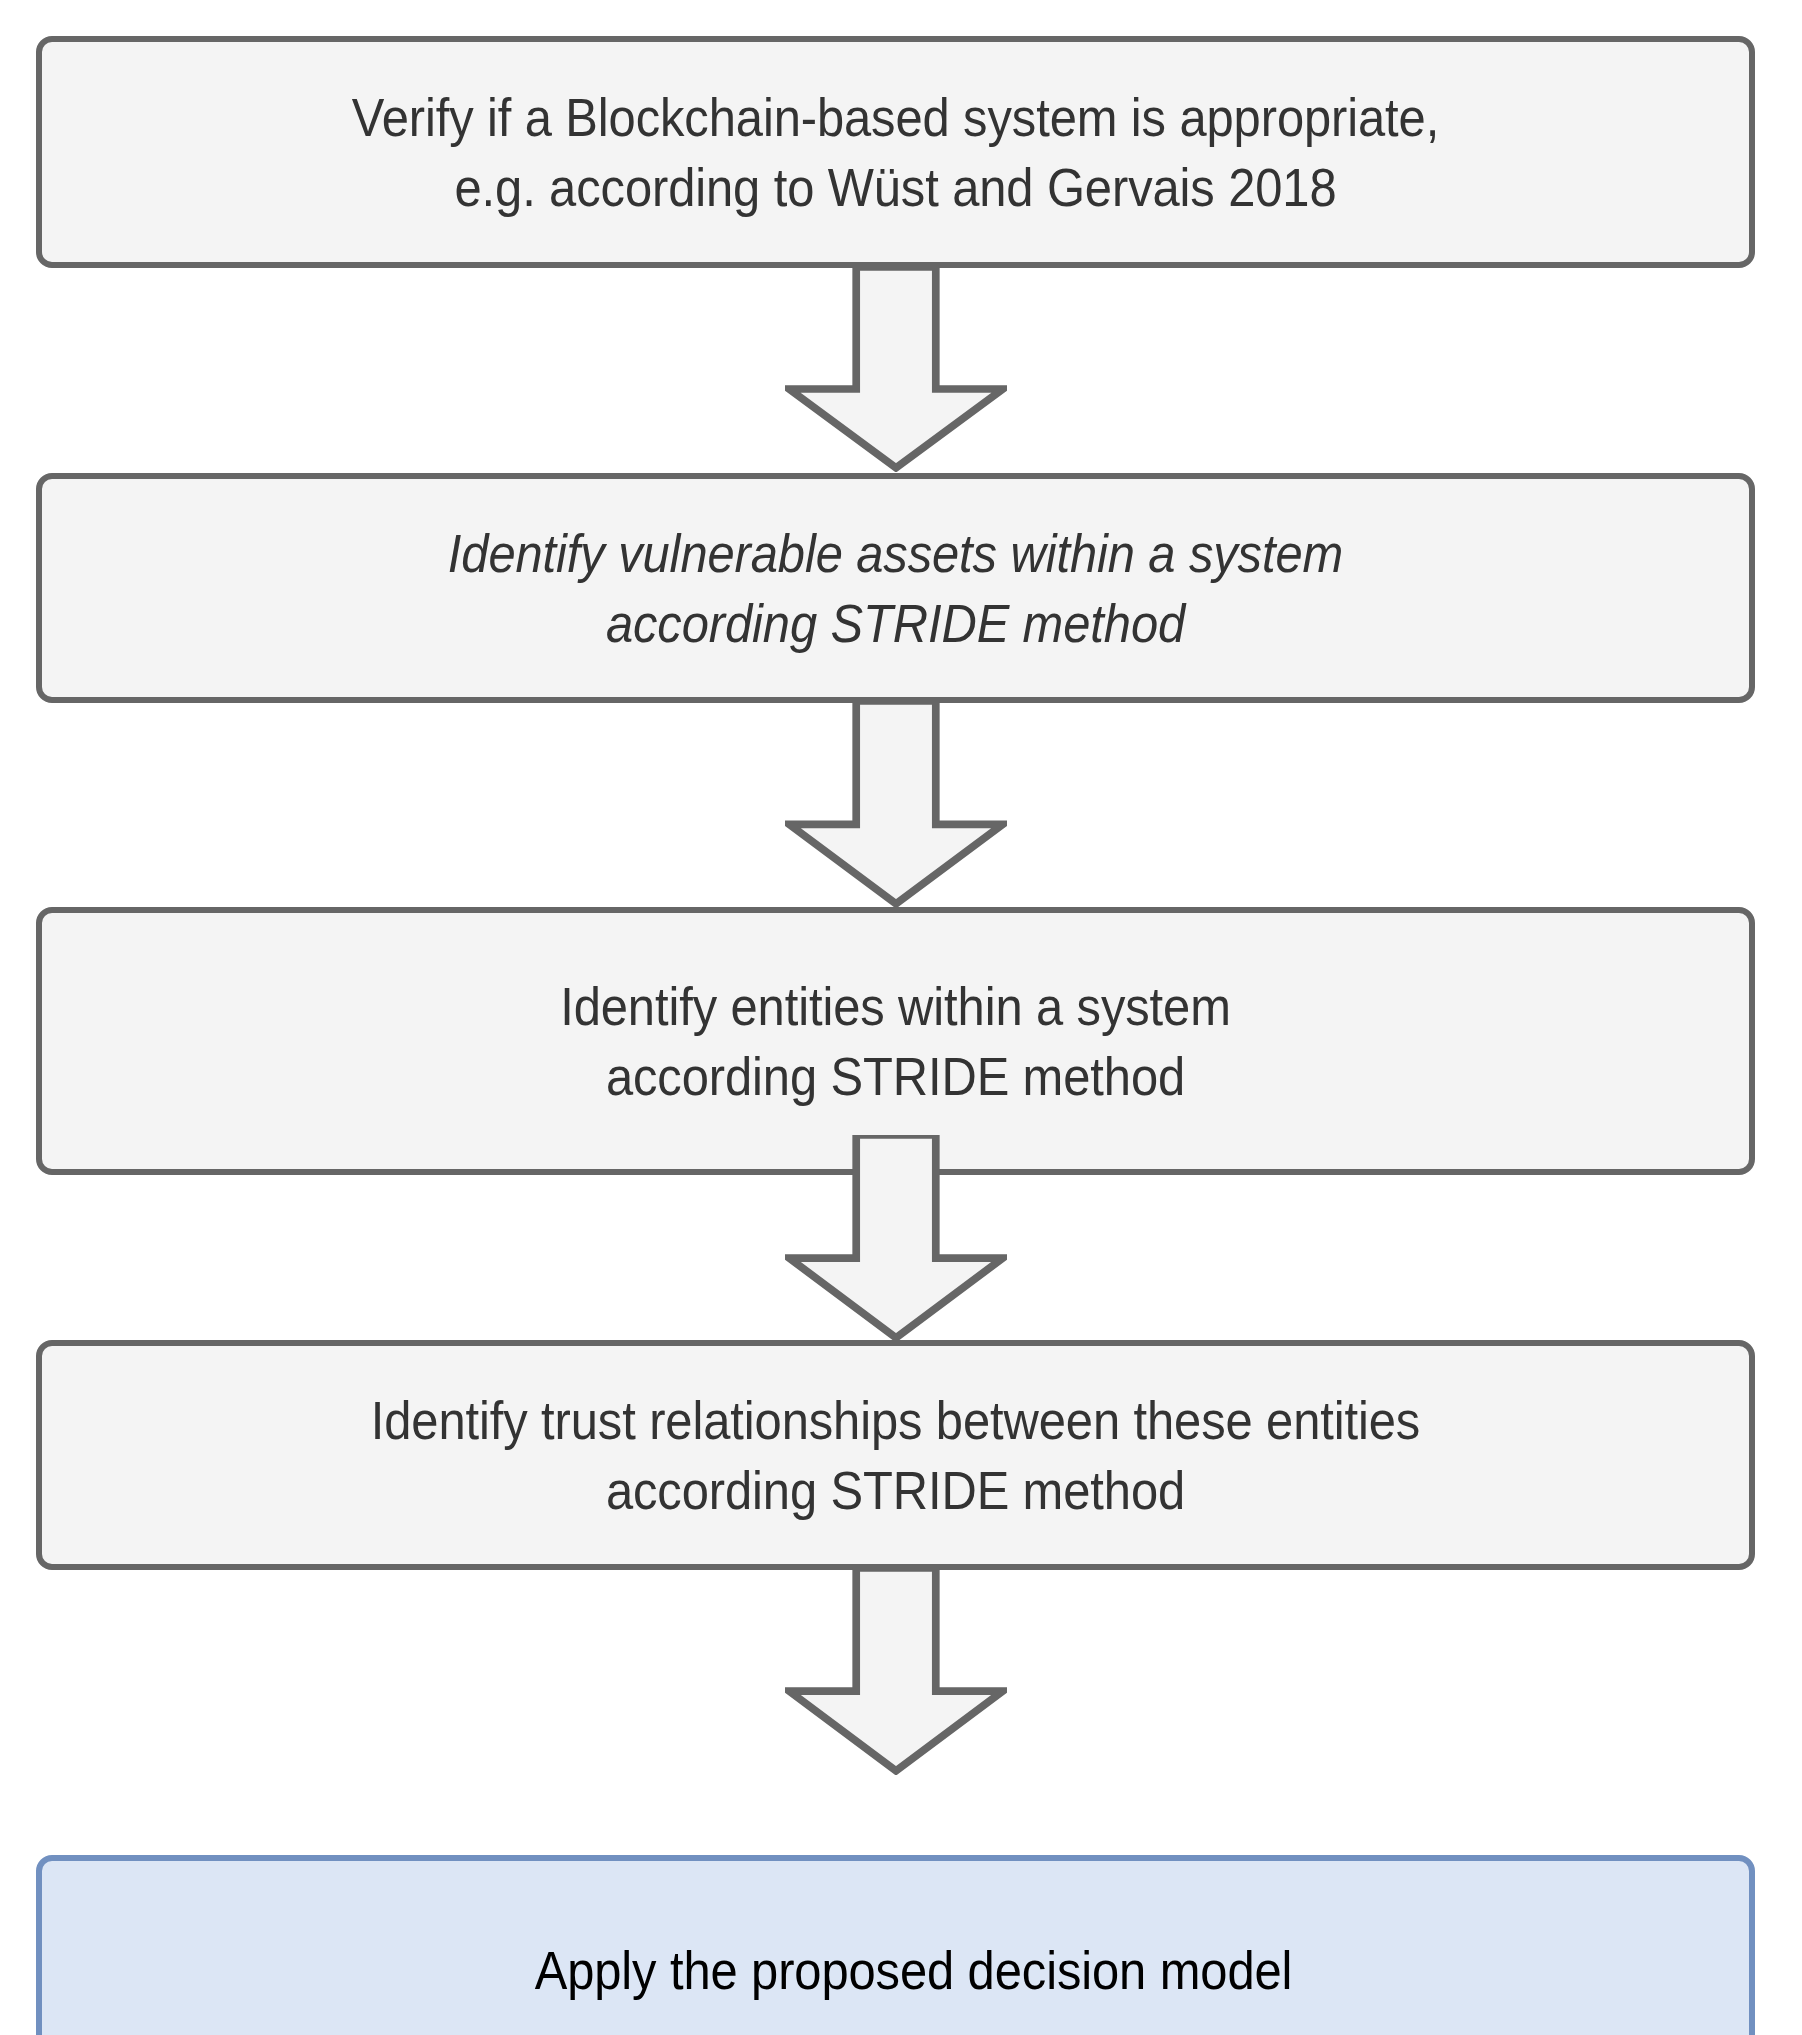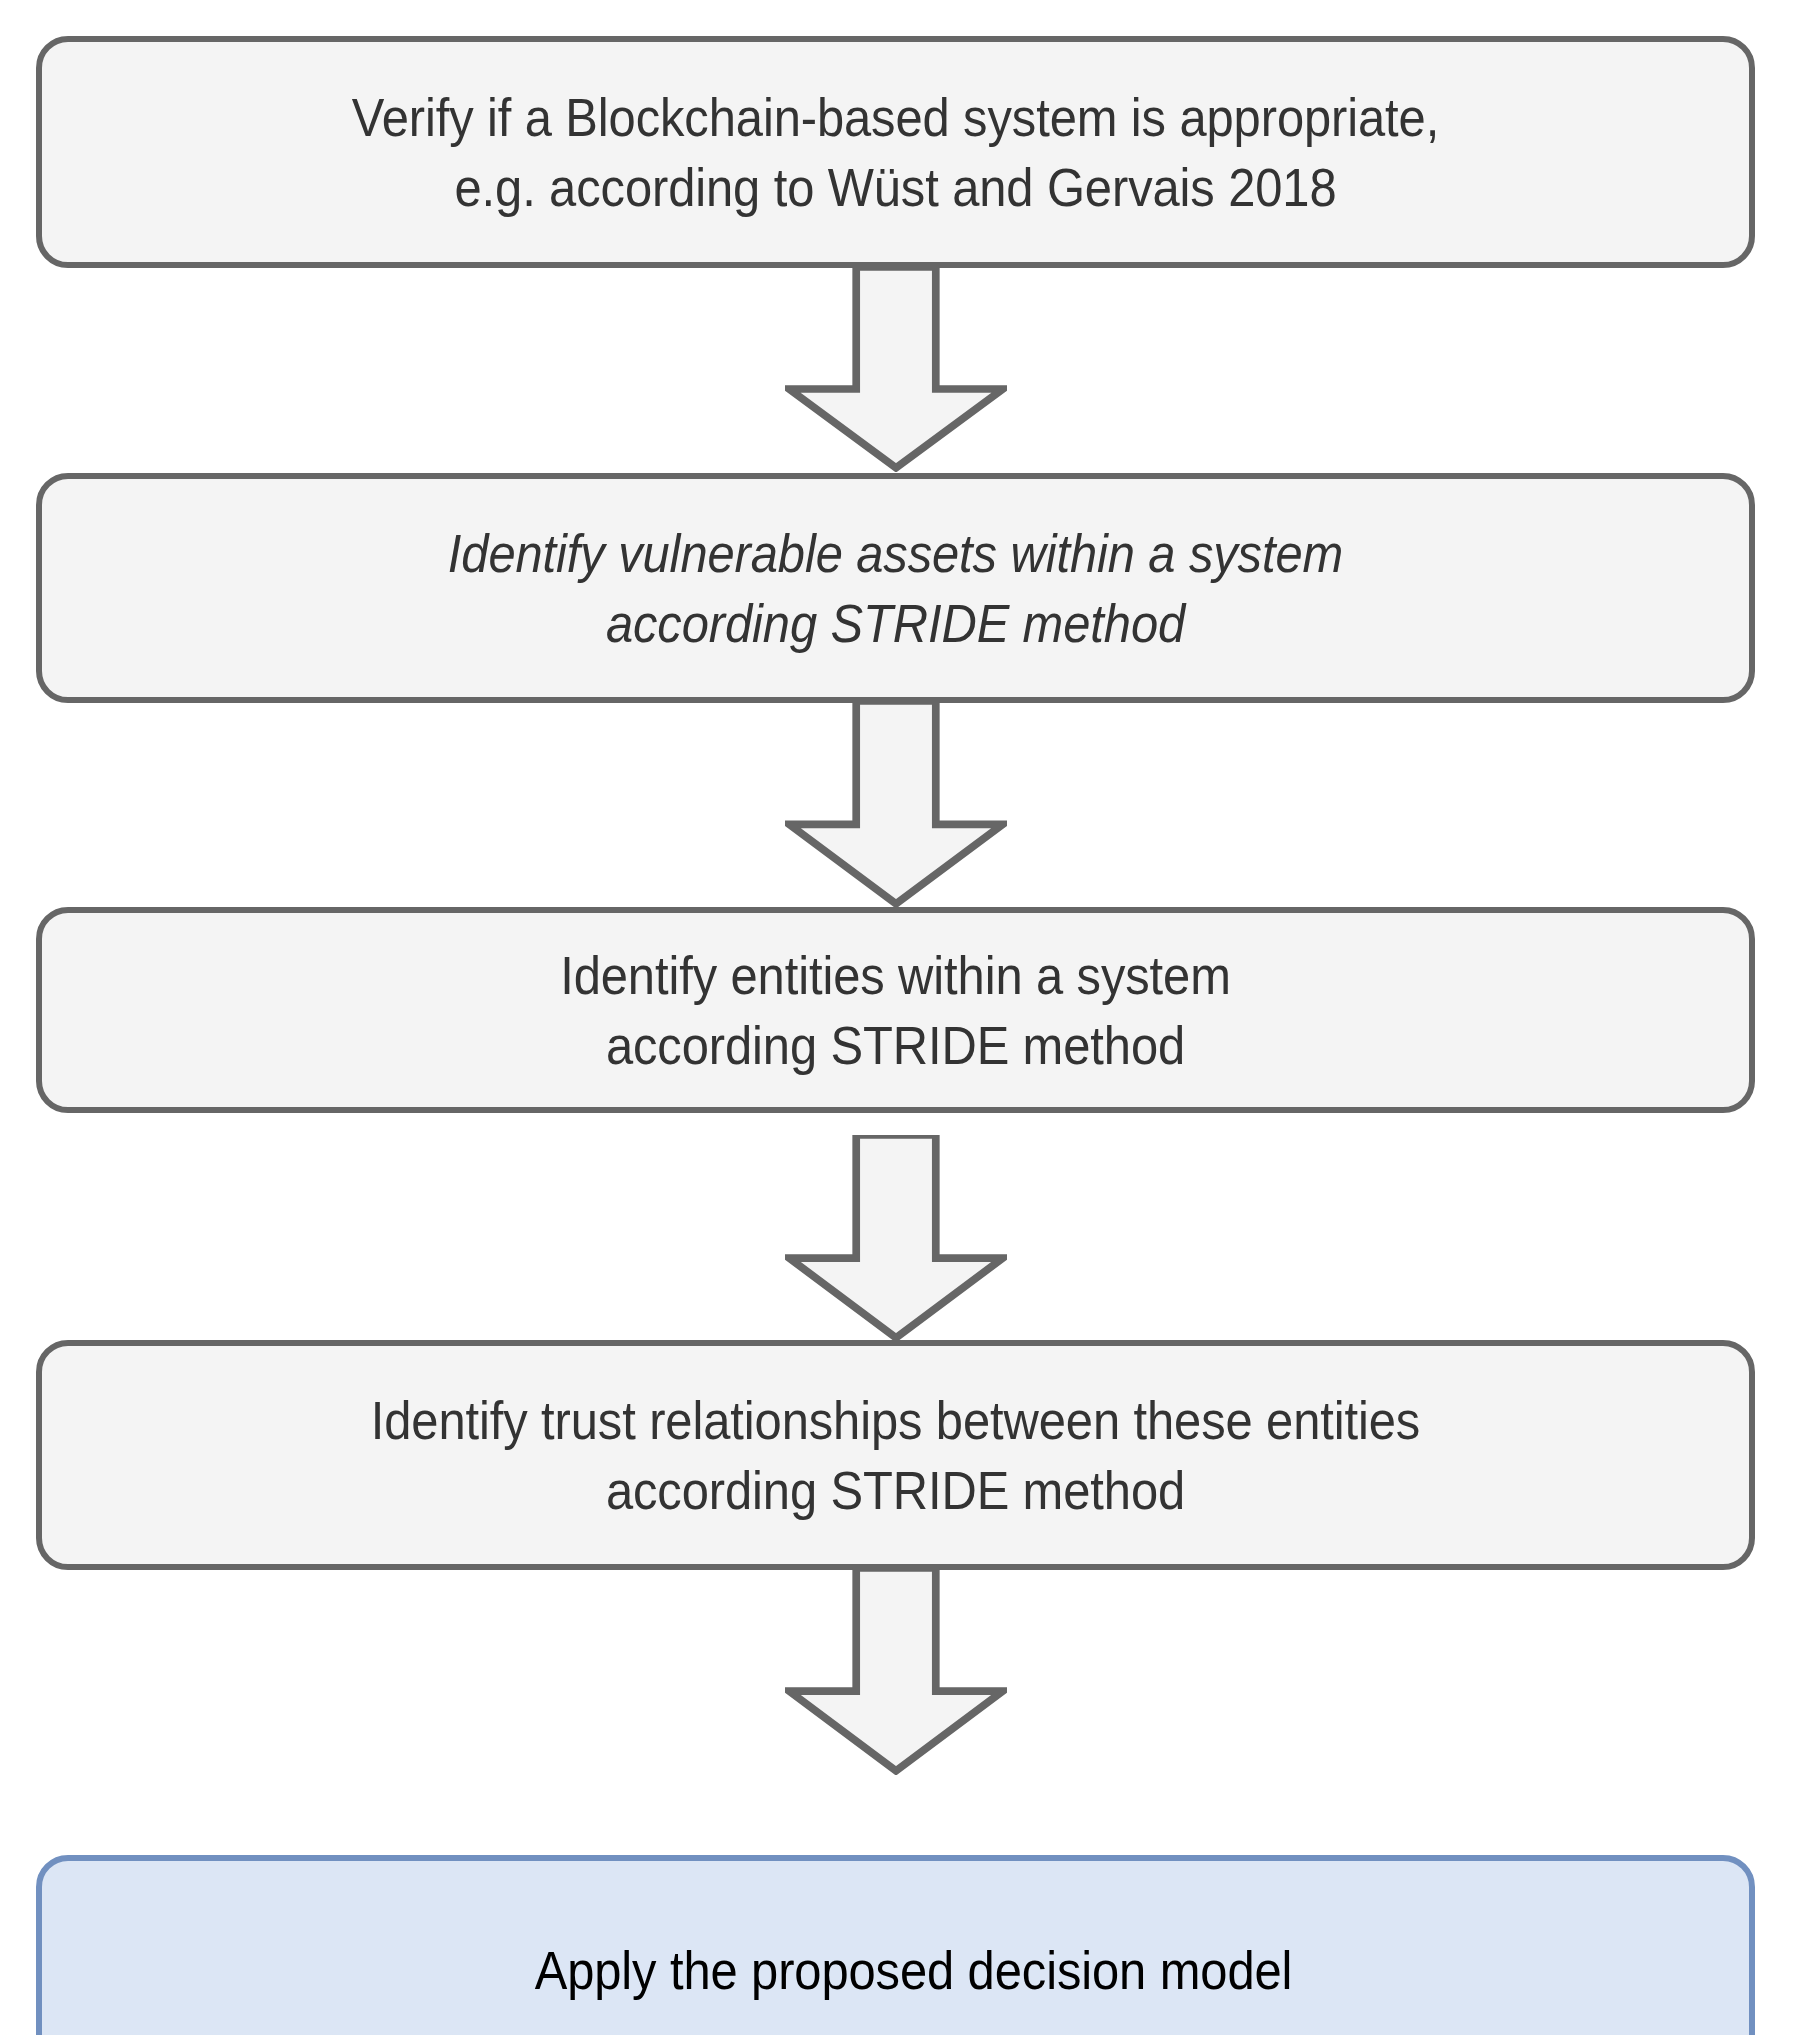--- a/index.html
+++ b/index.html
@@ -21,21 +21,21 @@
     background: #ffffff;
   }
 
   
   .node {
     position: absolute;
     left: 36px;
     width: 1719px;
     box-sizing: border-box;
     border: 6.3px solid #666666;
-    border-radius: 32px;
+    border-radius: 16px;
     background: #f4f4f4;
     display: flex;
     align-items: center;
     justify-content: center;
     text-align: center;
   }
 
   .node.highlight {
     border-color: #7190c0;
     background: #dce6f5;
@@ -55,21 +55,21 @@
     white-space: pre-line;
   }
 
   .node.highlight .node-label {
     color: #000000;
   }
 
   
   #node-0 { top: 36px;   height: 232px; }
   #node-1 { top: 473px;  height: 230px; font-style: italic; }
-  #node-2 { top: 907px; height: 206px; }
+  #node-2 { top: 907px; height: 268px; }
   #node-3 { top: 1340px; height: 230px; }
   #node-4 { top: 1855px; height: 230px; padding-left: 36px; }
 
   
   .arrow {
     position: absolute;
     left: 785px;
     width: 222px;
   }
   .arrow svg { display: block; width: 100%; height: 100%; }

